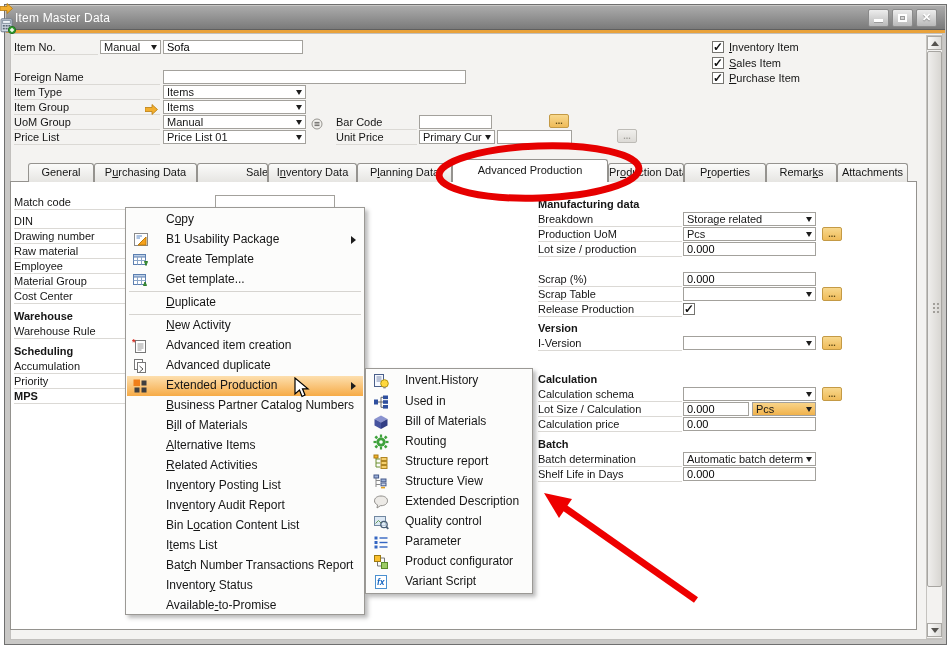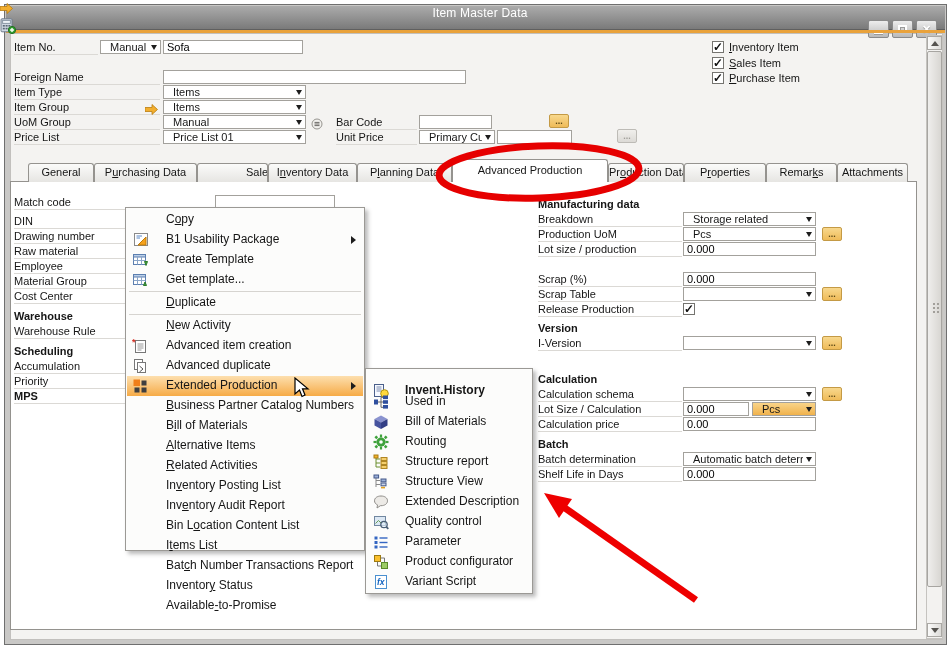--- a/index.html
+++ b/index.html
@@ -8,41 +8,41 @@
             font-family:"Liberation Sans", sans-serif; color:#161616; }
   .abs { position:absolute; }
 
   
   .win { position:absolute; left:4px; top:4px; width:943px; height:641px;
          border:1px solid #6f6f6f; background:#c9c8c6; }
   .client { position:absolute; left:10px; top:33px; width:933px; height:607px;
             background:#f4f3f1; border:1px solid #c2c0bd; }
   .titlebar { position:absolute; left:6px; top:6px; width:939px; height:24px;
               background:linear-gradient(#ababab,#7a7a7a);
-              border-bottom:1px solid #5f5f5f; display:flex; align-items:center;flex-direction:column; }
+              border-bottom:1px solid #5f5f5f; display:flex; align-items:center; }
   .title { color:#fff; font-size:12px; margin-left:9px; letter-spacing:.2px; }
   .winbtns { margin-left:auto; margin-right:8px; display:flex; gap:3px; }
   .wbtn { width:21px; height:18px; background:linear-gradient(#ededed,#b9b9b9);
           border:1px solid #8a8a8a; border-radius:2px; display:flex;
           align-items:center; justify-content:center; cursor:default; }
   .g-min { width:9px; height:3px; background:#fff; box-shadow:0 1px 0 #9a9a9a; margin-top:6px; }
   .g-max { width:9px; height:8px; border:2px solid #fff; box-shadow:0 0 0 1px #9a9a9a inset; }
   .g-x { color:#fff; font-size:11px; font-weight:bold; text-shadow:0 1px 1px #8a8a8a; line-height:1; }
   .goldline { position:absolute; left:6px; top:30px; width:939px; height:3px; }
 
   
   .lbl { position:absolute; font-size:11px; height:14px; line-height:13px;
          border-bottom:1px solid #dbd9d5; white-space:nowrap; overflow:hidden; }
   .hdr { position:absolute; font-size:11px; font-weight:bold; white-space:nowrap; }
   .inp { position:absolute; height:14px; border:1px solid #a3a19c; background:#fff;
          font-family:"Liberation Sans", sans-serif; font-size:11px; padding:0 3px;
          line-height:12px; }
   input.inp { outline:none; }
   .dd { position:absolute; height:14px; border:1px solid #a3a19c; background:#fff; }
-  .dd .v { position:absolute; left:9px; right:12px; top:0; font-size:11px;
+  .dd .v { position:absolute; left:3px; right:12px; top:0; font-size:11px;
            line-height:12px; white-space:nowrap; overflow:hidden; }
   .caret { position:absolute; right:3px; top:4px; width:0; height:0;
            border-left:3.5px solid transparent; border-right:3.5px solid transparent;
            border-top:5px solid #1d1d1d; }
   .dd.gold { background:linear-gradient(#f9d489,#f0b24c); }
   .browse { position:absolute; width:20px; height:14px; font-size:9px; font-weight:bold;
             line-height:8px; text-align:center; border:1px solid #c49a45;
             background:linear-gradient(#f8d88d,#efbb59); color:#5d4a17; border-radius:2px;
             font-family:"Liberation Sans", sans-serif; }
   .browse.gray { border:1px solid #bdbbb6; background:linear-gradient(#f0efec,#dcdad6); color:#a19f9a; }
@@ -290,21 +290,21 @@
   <div class="sb-track"></div>
   <div class="sb-btn" style="top:36px">
       <span class="sb-tri-up"></span>
     </div>
   <div class="sb-thumb"></div>
   <div class="grip"></div>
   <div class="sb-btn" style="top:623px">
       <span class="sb-tri-dn"></span>
     </div>
 
-  <div class="menu" id="ctxMenu" style="left:125px;top:207px;width:240px;height:344px">
+  <div class="menu" id="ctxMenu" style="left:125px;top:207px;width:240px;height:408px">
       <div class="mi" style="top: 2px;">
         <span class="txt" style="left: 39px;">C<u>o</u>py</span>
       </div>
       <div class="mi" style="top: 22px; text-align: center;">
         <span class="ic"><span class="icon-inline"><svg viewBox="0 0 16 16" width="16" height="16">
               <rect x="1.5" y="1.5" width="13" height="12" fill="#fff" stroke="#8a8a8a"></rect>
               <line x1="3.5" y1="4" x2="9" y2="4" stroke="#5b87c5"></line>
               <line x1="3.5" y1="6" x2="7" y2="6" stroke="#5b87c5"></line>
               <polygon points="5,13 13,5 13,13" fill="#f6a21d" stroke="#c07c08"></polygon>
             </svg></span></span>
@@ -398,21 +398,21 @@
         <span class="txt" style="left: 39px;">Bat<u>c</u>h Number Transactions Report</span>
       </div>
       <div class="mi" style="top: 368px;">
         <span class="txt" style="left: 39px;">Inventor<u>y</u> Status</span>
       </div>
       <div class="mi" style="top: 388px;">
         <span class="txt" style="left: 39px;">Available<u>-</u>to-Promise</span>
       </div>
     </div>
   <div class="menu" id="subMenu" style="left:365px;top:368px;width:168px;height:226px;z-index:25">
-      <div class="mi" style="top: 12px; font-weight: bold;">
+      <div class="mi" style="top: 2px;">
         <span class="ic" style="left: 6px;"><span class="icon-inline"><svg viewBox="0 0 16 16" width="16" height="16">
               <rect x="1.5" y="1.5" width="9" height="12" fill="#f6f9ff" stroke="#4a5f8a"></rect>
               <line x1="3.5" y1="4" x2="8.5" y2="4" stroke="#7c8cb0"></line>
               <line x1="3.5" y1="6" x2="8.5" y2="6" stroke="#7c8cb0"></line>
               <line x1="3.5" y1="8" x2="8.5" y2="8" stroke="#7c8cb0"></line>
               <circle cx="11.5" cy="10.5" r="3.8" fill="#ffd83d" stroke="#b2930c"></circle>
               <rect x="10.3" y="13.8" width="2.4" height="1.6" fill="#8a8a8a"></rect>
             </svg></span></span>
         <span class="txt" style="left: 38px;">Invent.History</span>
       </div>

